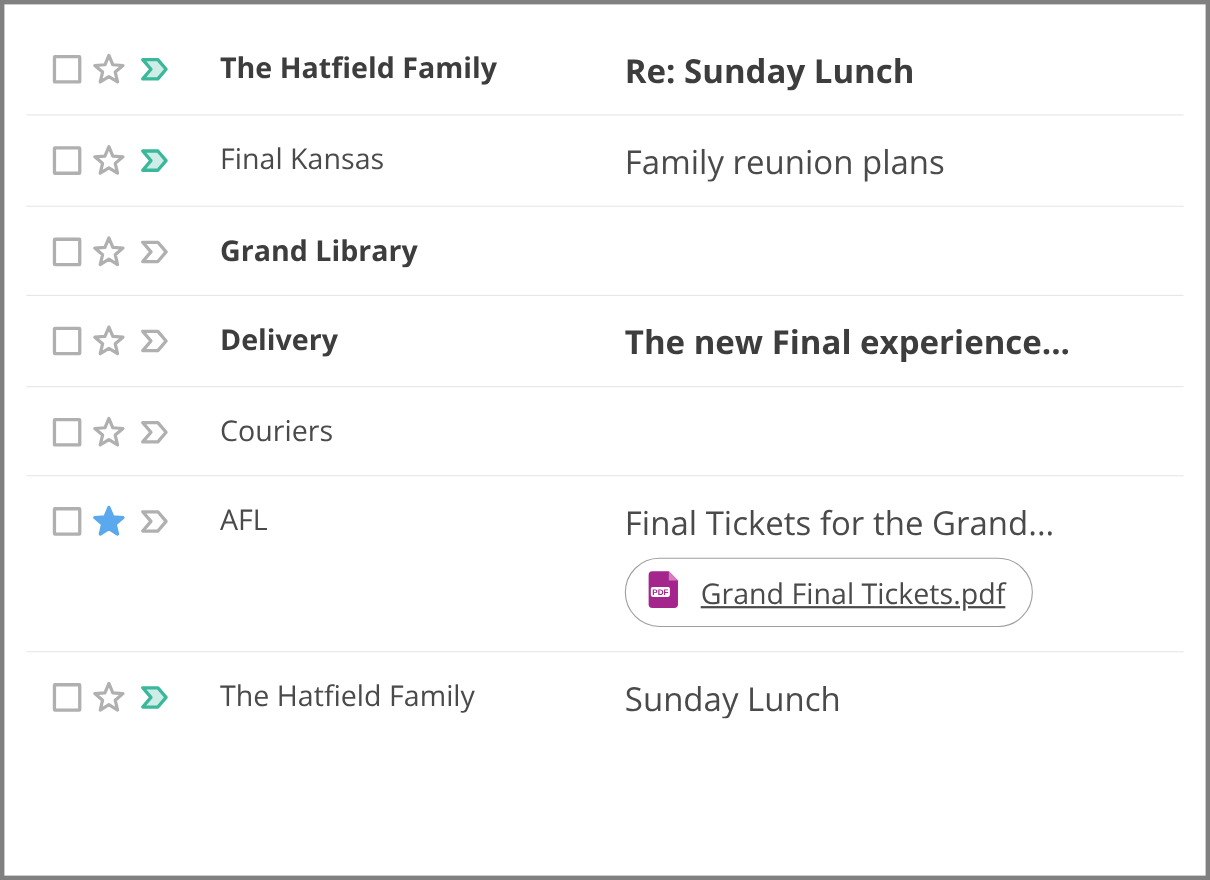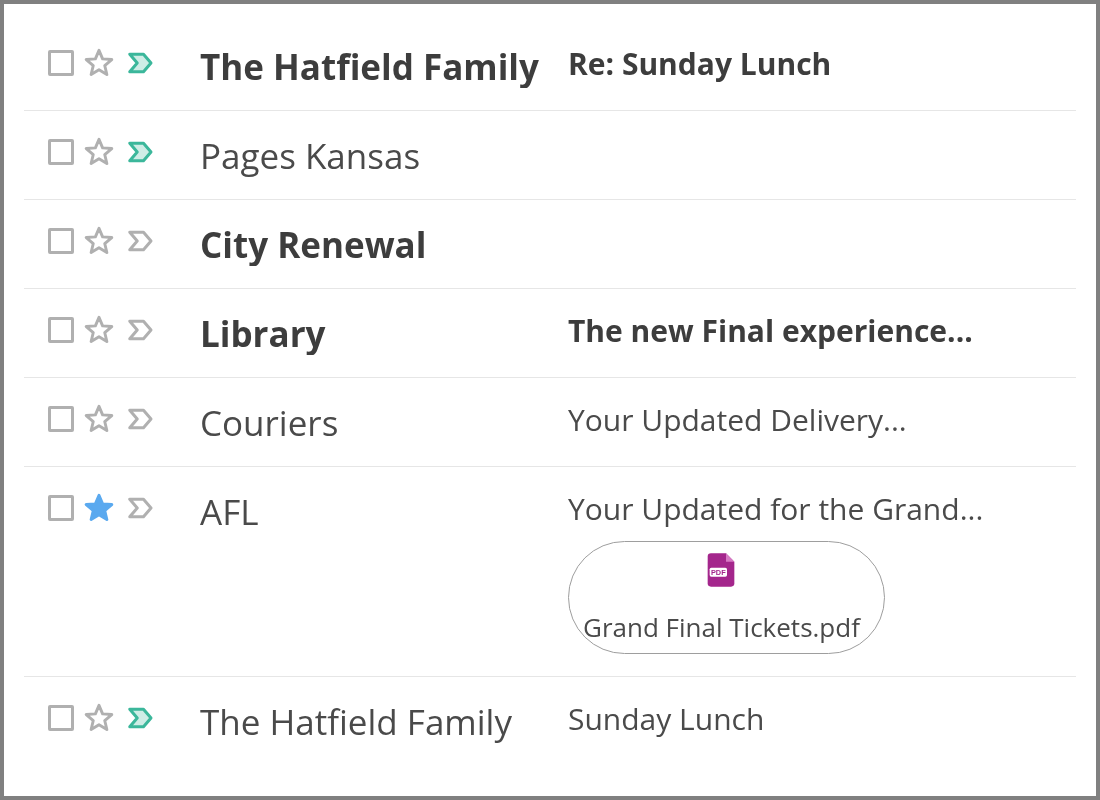--- a/index.html
+++ b/index.html
@@ -44,21 +44,21 @@
   .icon-btn {
     width: 34px; height: 34px;
     display: inline-flex;
     align-items: center;
     justify-content: center;
     cursor: pointer;
     flex-shrink: 0;
   }
   .sender-cell {
     flex: 0 0 368px;
-    font-size: 35px;
+    font-size: 26px;
     color: #4a4a4a;
     line-height: 1.2;
     padding-top: 2px;
     padding-right: 10px;
     white-space: nowrap;
     overflow: hidden;
     text-overflow: ellipsis;
   }
   .subject-block {
     flex: 1 1 auto;
@@ -80,25 +80,25 @@
   }
   .attachment-chip {
     display: inline-flex;
     align-items: center;
     gap: 14px;
     margin-top: 14px;
     border: 1.5px solid #9e9e9e;
     border-radius: 999px;
     padding: 8px 24px 8px 14px;
     cursor: pointer;
-    flex-direction: column;
   }
   .attachment-chip .att-name {
     font-size: 26px;
     color: #4a4a4a;
+    text-decoration: underline;
   }
 </style>
 </head>
 <body>
 
 <div class="frame">
   <div class="list" id="list">
       <div class="row unread">
         <div class="controls">
           <div class="checkbox"></div>
@@ -125,92 +125,92 @@
             <svg viewBox="0 0 24 24" width="32" height="32">
     <polygon points="12,2.5 14.7,8.9 21.6,9.4 16.3,13.9 17.9,20.6 12,17 6.1,20.6 7.7,13.9 2.4,9.4 9.3,8.9" fill="none" stroke="#b0b0b0" stroke-width="2.2" stroke-linejoin="round"></polygon>
   </svg>
           </span>
           <span class="icon-btn">
             <svg viewBox="0 0 24 24" width="34" height="30">
     <path d="M3 5 H14 L20 12 L14 19 H3 L9 12 Z" fill="#3bb79b" fill-opacity="0.25" stroke="#3bb79b" stroke-width="2.4" stroke-linejoin="round"></path>
   </svg>
           </span>
         </div>
-        <div class="sender-cell">Pages Kansas</div>
+        <div class="sender-cell">Final Kansas</div>
+        <div class="subject-block">
+          <div class="subject-cell">Family reunion plans</div>
+        </div>
       </div>
       <div class="row unread">
         <div class="controls">
           <div class="checkbox"></div>
           <span class="icon-btn">
             <svg viewBox="0 0 24 24" width="32" height="32">
     <polygon points="12,2.5 14.7,8.9 21.6,9.4 16.3,13.9 17.9,20.6 12,17 6.1,20.6 7.7,13.9 2.4,9.4 9.3,8.9" fill="none" stroke="#b0b0b0" stroke-width="2.2" stroke-linejoin="round"></polygon>
   </svg>
           </span>
           <span class="icon-btn">
             <svg viewBox="0 0 24 24" width="34" height="30">
     <path d="M3 5 H14 L20 12 L14 19 H3 L9 12 Z" fill="none" fill-opacity="0" stroke="#b0b0b0" stroke-width="2.4" stroke-linejoin="round"></path>
   </svg>
           </span>
         </div>
-        <div class="sender-cell">City Renewal</div>
+        <div class="sender-cell">Grand Library</div>
       </div>
       <div class="row unread">
         <div class="controls">
           <div class="checkbox"></div>
           <span class="icon-btn">
             <svg viewBox="0 0 24 24" width="32" height="32">
     <polygon points="12,2.5 14.7,8.9 21.6,9.4 16.3,13.9 17.9,20.6 12,17 6.1,20.6 7.7,13.9 2.4,9.4 9.3,8.9" fill="none" stroke="#b0b0b0" stroke-width="2.2" stroke-linejoin="round"></polygon>
   </svg>
           </span>
           <span class="icon-btn">
             <svg viewBox="0 0 24 24" width="34" height="30">
     <path d="M3 5 H14 L20 12 L14 19 H3 L9 12 Z" fill="none" fill-opacity="0" stroke="#b0b0b0" stroke-width="2.4" stroke-linejoin="round"></path>
   </svg>
           </span>
         </div>
-        <div class="sender-cell">Library</div>
+        <div class="sender-cell">Delivery</div>
         <div class="subject-block">
           <div class="subject-cell">The new Final experience...</div>
         </div>
       </div>
       <div class="row">
         <div class="controls">
           <div class="checkbox"></div>
           <span class="icon-btn">
             <svg viewBox="0 0 24 24" width="32" height="32">
     <polygon points="12,2.5 14.7,8.9 21.6,9.4 16.3,13.9 17.9,20.6 12,17 6.1,20.6 7.7,13.9 2.4,9.4 9.3,8.9" fill="none" stroke="#b0b0b0" stroke-width="2.2" stroke-linejoin="round"></polygon>
   </svg>
           </span>
           <span class="icon-btn">
             <svg viewBox="0 0 24 24" width="34" height="30">
     <path d="M3 5 H14 L20 12 L14 19 H3 L9 12 Z" fill="none" fill-opacity="0" stroke="#b0b0b0" stroke-width="2.4" stroke-linejoin="round"></path>
   </svg>
           </span>
         </div>
         <div class="sender-cell">Couriers</div>
-        <div class="subject-block">
-          <div class="subject-cell">Your Updated Delivery...</div>
-        </div>
       </div>
       <div class="row">
         <div class="controls">
           <div class="checkbox"></div>
           <span class="icon-btn">
             <svg viewBox="0 0 24 24" width="32" height="32">
     <polygon points="12,2.5 14.7,8.9 21.6,9.4 16.3,13.9 17.9,20.6 12,17 6.1,20.6 7.7,13.9 2.4,9.4 9.3,8.9" fill="#5aa9ef" stroke="#5aa9ef" stroke-width="2.2" stroke-linejoin="round"></polygon>
   </svg>
           </span>
           <span class="icon-btn">
             <svg viewBox="0 0 24 24" width="34" height="30">
     <path d="M3 5 H14 L20 12 L14 19 H3 L9 12 Z" fill="none" fill-opacity="0" stroke="#b0b0b0" stroke-width="2.4" stroke-linejoin="round"></path>
   </svg>
           </span>
         </div>
         <div class="sender-cell">AFL</div>
-        <div class="subject-block"><div class="subject-cell">Your Updated for the Grand...</div><div class="attachment-chip">
+        <div class="subject-block"><div class="subject-cell">Final Tickets for the Grand...</div><div class="attachment-chip">
             <span><svg viewBox="0 0 24 24" width="40" height="40">
     <path d="M6 2 h9 l5 5 v13 a2 2 0 0 1 -2 2 H6 a2 2 0 0 1 -2 -2 V4 a2 2 0 0 1 2 -2 Z" fill="#a4268c"></path>
     <path d="M15 2 v5 h5 Z" fill="#d77ac4"></path>
     <rect x="5.2" y="10.6" width="10.4" height="5.4" rx="1" fill="#ffffff"></rect>
     <text x="10.4" y="14.7" text-anchor="middle" font-size="4.4" font-weight="700" fill="#a4268c" font-family="Arial">PDF</text>
   </svg></span>
             <span class="att-name">Grand Final Tickets.pdf</span>
           </div></div>
       </div>
       <div class="row">

